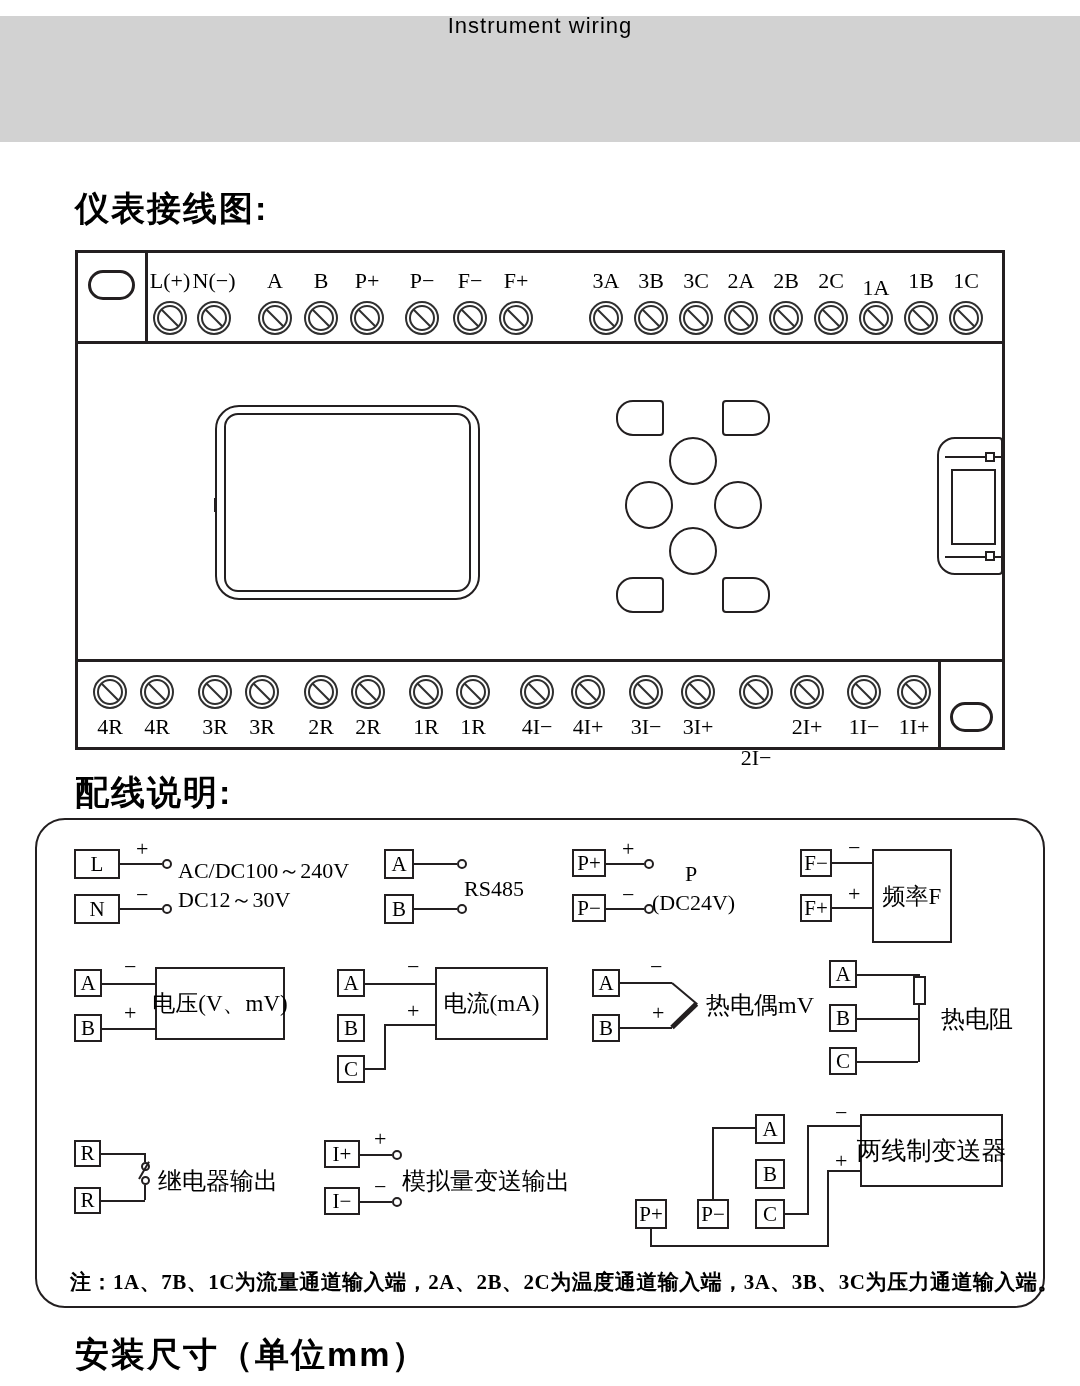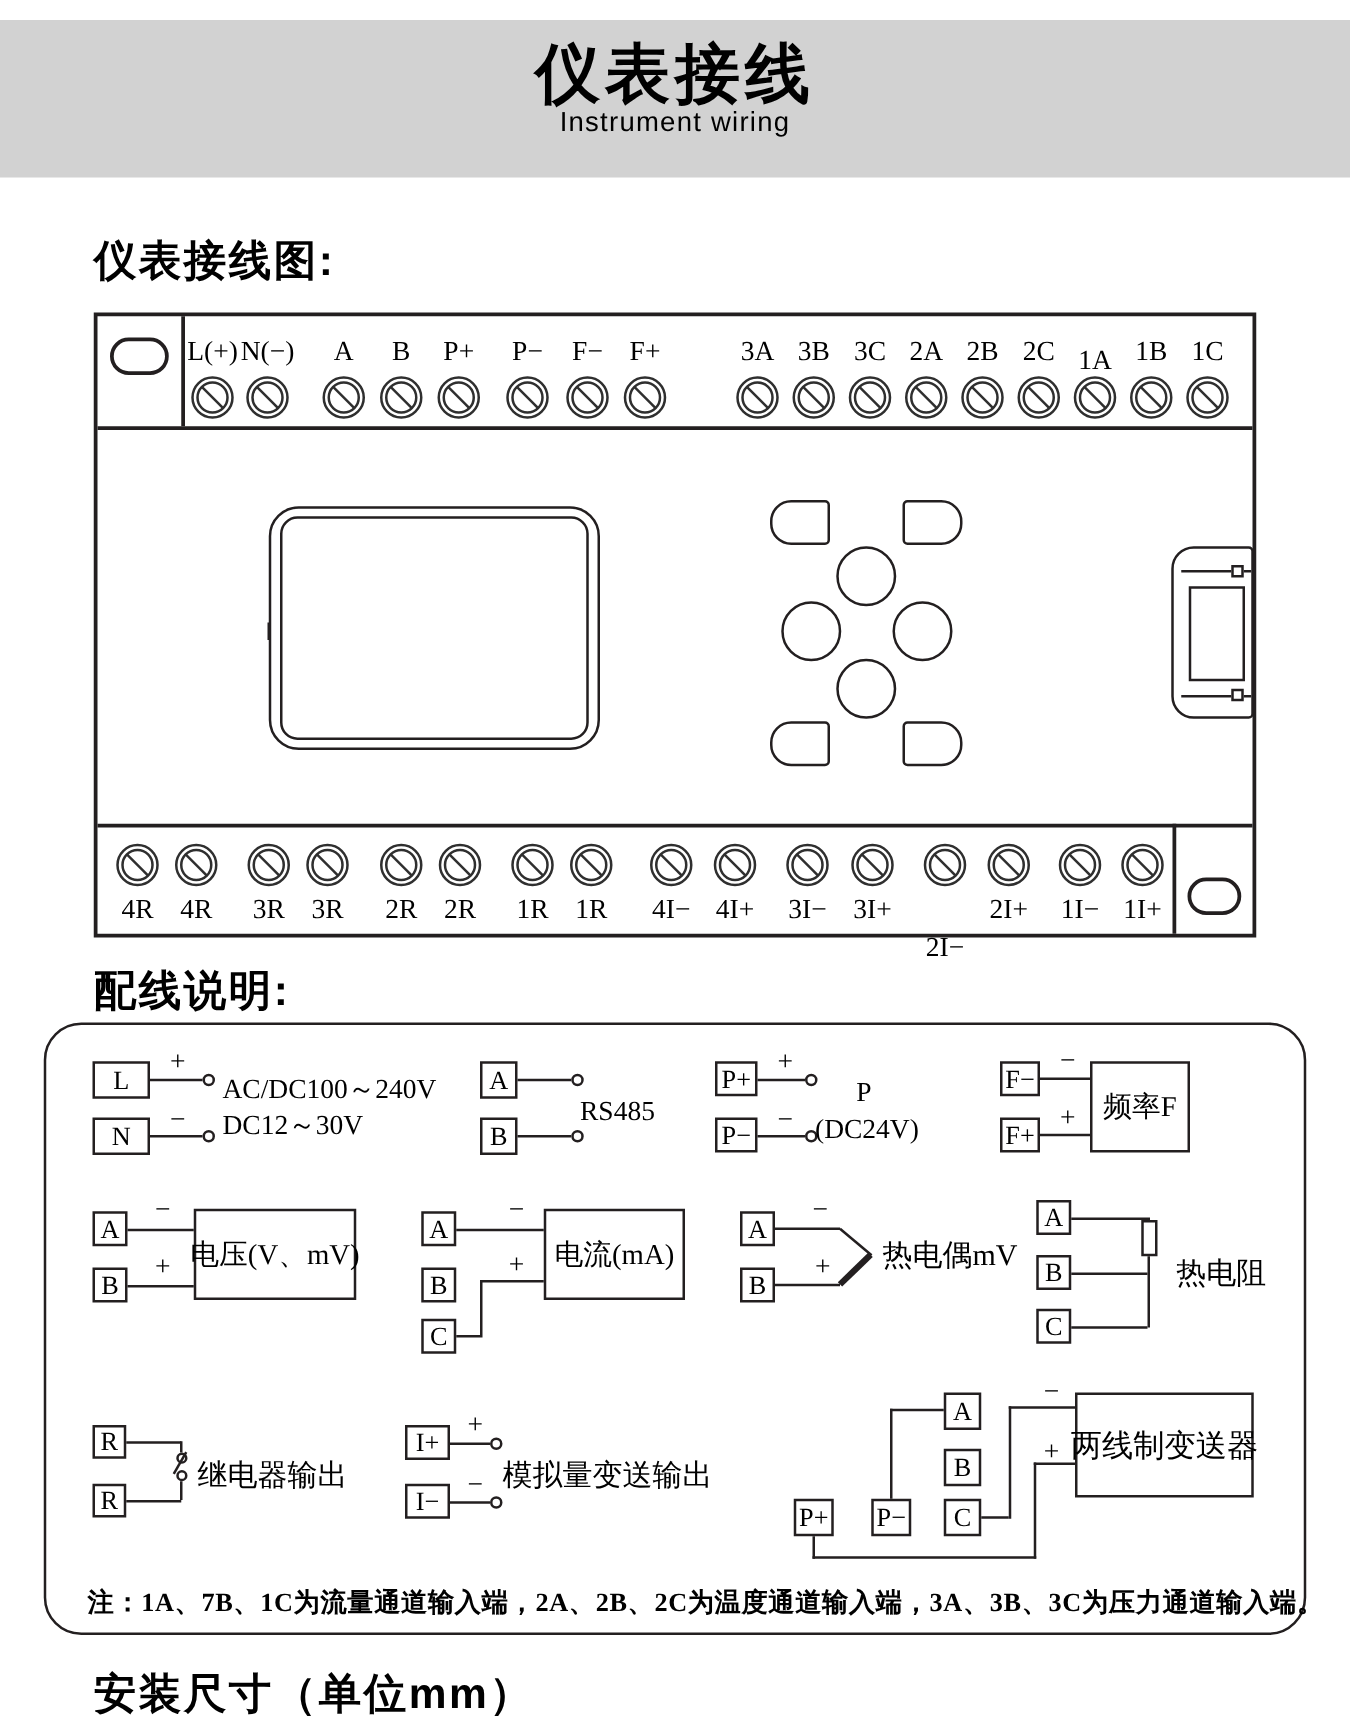--- a/index.html
+++ b/index.html
@@ -46,21 +46,20 @@
   .diag-thick{height:5px;}
   .res{position:absolute;border:2px solid var(--ln);box-sizing:border-box;background:#fff;}
   .note{position:absolute;font-weight:700;font-size:21px;white-space:nowrap;letter-spacing:0.5px;}
 </style>
 </head>
 <body>
 
 <div class="page">
 
   <div class="header-band">
-    <div class="header-title">仪表接线</div>
     <div class="header-subtitle">Instrument wiring</div>
   </div>
 
   <div class="sec-title" style="top:186px;">仪表接线图:</div>
 
   <div class="board">
 
     <div class="pill" style="left:10px;top:17px;width:47px;height:30px;"></div>
     <div class="v" style="left:67px;top:0;height:88px;width:3px;"></div>
     <div class="h" style="left:0;top:88px;width:924px;height:3px;"></div>
@@ -333,21 +332,21 @@
       <div class="lbl" style="left:80px;top:48px;">(DC24V)</div>
     </div>
 
     <div class="mod" style="left:763px;top:22px;">
       <div class="tbox" style="left:0;top:7px;width:32px;height:28px;">F−</div>
       <div class="tbox" style="left:0;top:52px;width:32px;height:28px;">F+</div>
       <div class="h" style="left:32px;top:20px;width:40px;"></div>
       <div class="sgn" style="left:48px;top:-5px;">−</div>
       <div class="h" style="left:32px;top:65px;width:40px;"></div>
       <div class="sgn" style="left:48px;top:41px;">+</div>
-      <div class="bigbox" style="left:72px;top:7px;width:80px;height:73px;">频率F</div>
+      <div class="bigbox" style="left:72px;top:7px;width:80px;height:94px;">频率F</div>
     </div>
 
     <div class="mod" style="left:37px;top:142px;">
       <div class="tbox" style="left:0;top:7px;width:28px;height:28px;">A</div>
       <div class="tbox" style="left:0;top:52px;width:28px;height:28px;">B</div>
       <div class="h" style="left:28px;top:21px;width:53px;"></div>
       <div class="sgn" style="left:50px;top:-6px;">−</div>
       <div class="h" style="left:28px;top:66px;width:53px;"></div>
       <div class="sgn" style="left:50px;top:40px;">+</div>
       <div class="bigbox" style="left:81px;top:5px;width:130px;height:73px;">电压(V、mV)</div>
@@ -414,21 +413,21 @@
       <div class="sgn" style="left:50px;top:44px;">−</div>
       <div class="lbl lbl-lg" style="left:78px;top:36px;">模拟量变送输出</div>
     </div>
 
     <div class="mod" style="left:598px;top:282px;">
       <div class="tbox" style="left:0;top:97px;width:32px;height:30px;">P+</div>
       <div class="tbox" style="left:62px;top:97px;width:32px;height:30px;">P−</div>
       <div class="tbox" style="left:120px;top:12px;width:30px;height:30px;">A</div>
       <div class="tbox" style="left:120px;top:57px;width:30px;height:30px;">B</div>
       <div class="tbox" style="left:120px;top:97px;width:30px;height:30px;">C</div>
-      <div class="bigbox" style="left:225px;top:12px;width:143px;height:84px;font-size:25px;">两线制变送器</div>
+      <div class="bigbox" style="left:225px;top:12px;width:143px;height:73px;font-size:25px;">两线制变送器</div>
       <div class="sgn" style="left:200px;top:0;">−</div>
       <div class="sgn" style="left:200px;top:48px;">+</div>
       <div class="v" style="left:77px;top:25px;height:72px;"></div>
       <div class="h" style="left:77px;top:25px;width:43px;"></div>
       <div class="h" style="left:150px;top:111px;width:22px;"></div>
       <div class="v" style="left:172px;top:23px;height:90px;"></div>
       <div class="h" style="left:172px;top:23px;width:53px;"></div>
       <div class="h" style="left:192px;top:68px;width:33px;"></div>
       <div class="v" style="left:192px;top:68px;height:77px;"></div>
       <div class="h" style="left:15px;top:143px;width:179px;"></div>

